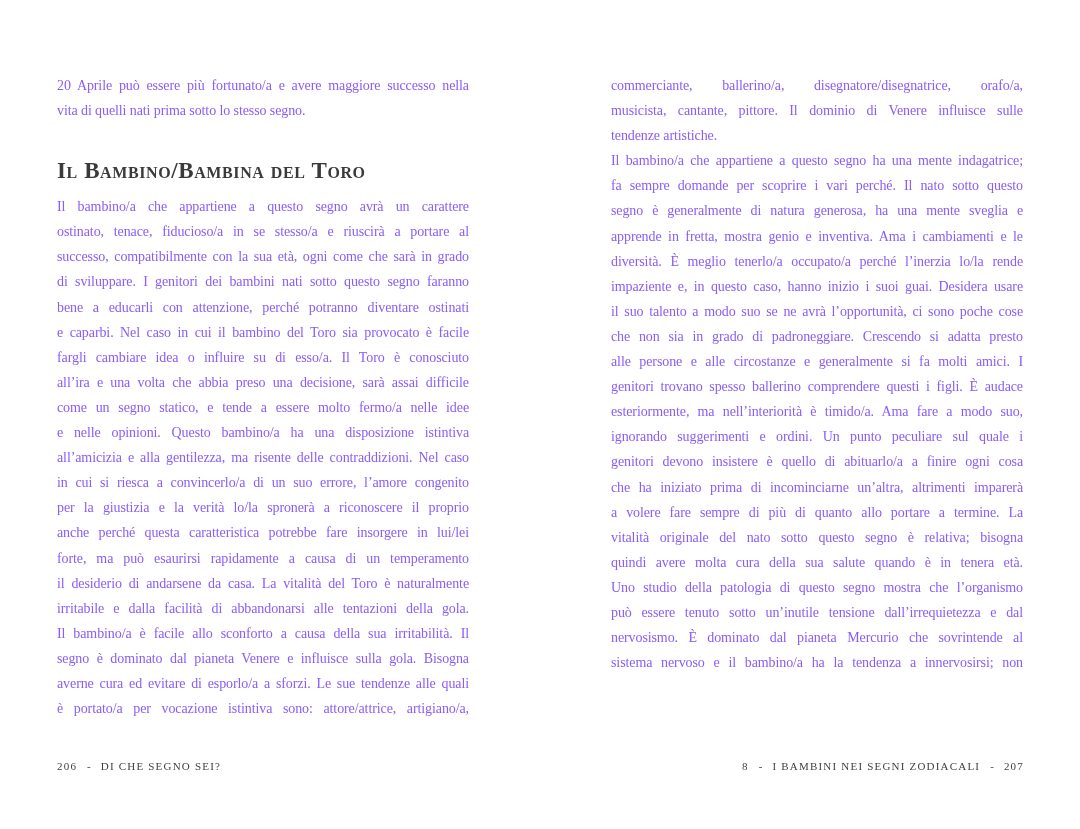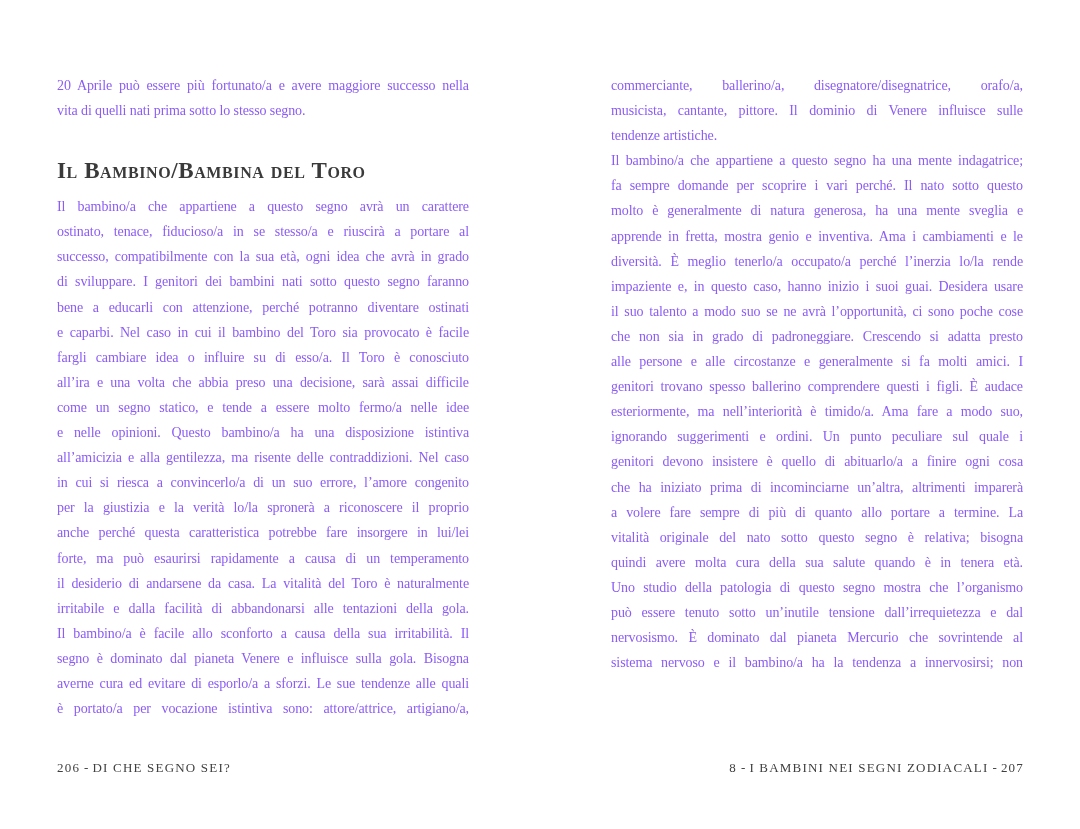--- a/index.html
+++ b/index.html
@@ -42,22 +42,22 @@
     color: #3a3a3a;
   }
   .col.left  .heading { margin: 33px 0 8px 0; font-weight: bold; }
   .col.right .heading { margin: 36px 0 7px 0; }
 
   .footer {
     position: absolute;
     top: 760px;
     display: flex;
     align-items: baseline;
-    gap: 4px;
-    font-size: 13px;
+    gap: 10px;
+    font-size: 11px;
     letter-spacing: 1.2px;
     color: #3f3f3f;
     white-space: nowrap;
   }
   .footer-left  { left: 57px; }
   .footer-right { right: 56px; }
   .footer .sep { letter-spacing: 0; }
 </style>
 </head>
 <body>
@@ -66,21 +66,21 @@
 
   <section class="col left">
     <div class="textblock">
         <div class="line">20 Aprile può essere più fortunato/a e avere maggiore successo nella</div>
         <div class="line last">vita di quelli nati prima sotto lo stesso segno.</div>
       </div>
     <h2 class="heading">Il Bambino/Bambina del Toro</h2>
     <div class="textblock">
         <div class="line">Il bambino/a che appartiene a questo segno avrà un carattere</div>
         <div class="line">ostinato, tenace, fiducioso/a in se stesso/a e riuscirà a portare al</div>
-        <div class="line">successo, compatibilmente con la sua età, ogni idea che avrà in grado</div>
+        <div class="line">successo, compatibilmente con la sua età, ogni come che sarà in grado</div>
         <div class="line">di sviluppare. I genitori dei bambini nati sotto questo segno faranno</div>
         <div class="line">bene a educarli con attenzione, perché potranno diventare ostinati</div>
         <div class="line">e caparbi. Nel caso in cui il bambino del Toro sia provocato è facile</div>
         <div class="line">fargli cambiare idea o influire su di esso/a. Il Toro è conosciuto</div>
         <div class="line">all’ira e una volta che abbia preso una decisione, sarà assai difficile</div>
         <div class="line">come un segno statico, e tende a essere molto fermo/a nelle idee</div>
         <div class="line">e nelle opinioni. Questo bambino/a ha una disposizione istintiva</div>
         <div class="line">all’amicizia e alla gentilezza, ma risente delle contraddizioni. Nel caso</div>
         <div class="line">in cui si riesca a convincerlo/a di un suo errore, l’amore congenito</div>
         <div class="line">per la giustizia e la verità lo/la spronerà a riconoscere il proprio</div>
@@ -97,21 +97,21 @@
 
   <section class="col right">
     <div class="textblock">
         <div class="line">commerciante, ballerino/a, disegnatore/disegnatrice, orafo/a,</div>
         <div class="line">musicista, cantante, pittore. Il dominio di Venere influisce sulle</div>
         <div class="line last">tendenze artistiche.</div>
       </div>
     <div class="textblock">
         <div class="line">Il bambino/a che appartiene a questo segno ha una mente indagatrice;</div>
         <div class="line">fa sempre domande per scoprire i vari perché. Il nato sotto questo</div>
-        <div class="line">molto è generalmente di natura generosa, ha una mente sveglia e</div>
+        <div class="line">segno è generalmente di natura generosa, ha una mente sveglia e</div>
         <div class="line">apprende in fretta, mostra genio e inventiva. Ama i cambiamenti e le</div>
         <div class="line">diversità. È meglio tenerlo/a occupato/a perché l’inerzia lo/la rende</div>
         <div class="line">impaziente e, in questo caso, hanno inizio i suoi guai. Desidera usare</div>
         <div class="line">il suo talento a modo suo se ne avrà l’opportunità, ci sono poche cose</div>
         <div class="line">che non sia in grado di padroneggiare. Crescendo si adatta presto</div>
         <div class="line">alle persone e alle circostanze e generalmente si fa molti amici. I</div>
         <div class="line">genitori trovano spesso ballerino comprendere questi i figli. È audace</div>
         <div class="line">esteriormente, ma nell’interiorità è timido/a. Ama fare a modo suo,</div>
         <div class="line">ignorando suggerimenti e ordini. Un punto peculiare sul quale i</div>
         <div class="line">genitori devono insistere è quello di abituarlo/a a finire ogni cosa</div>

